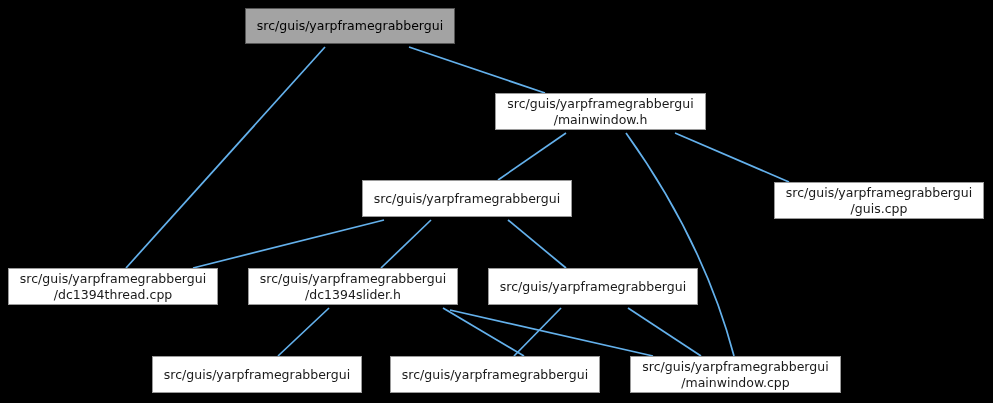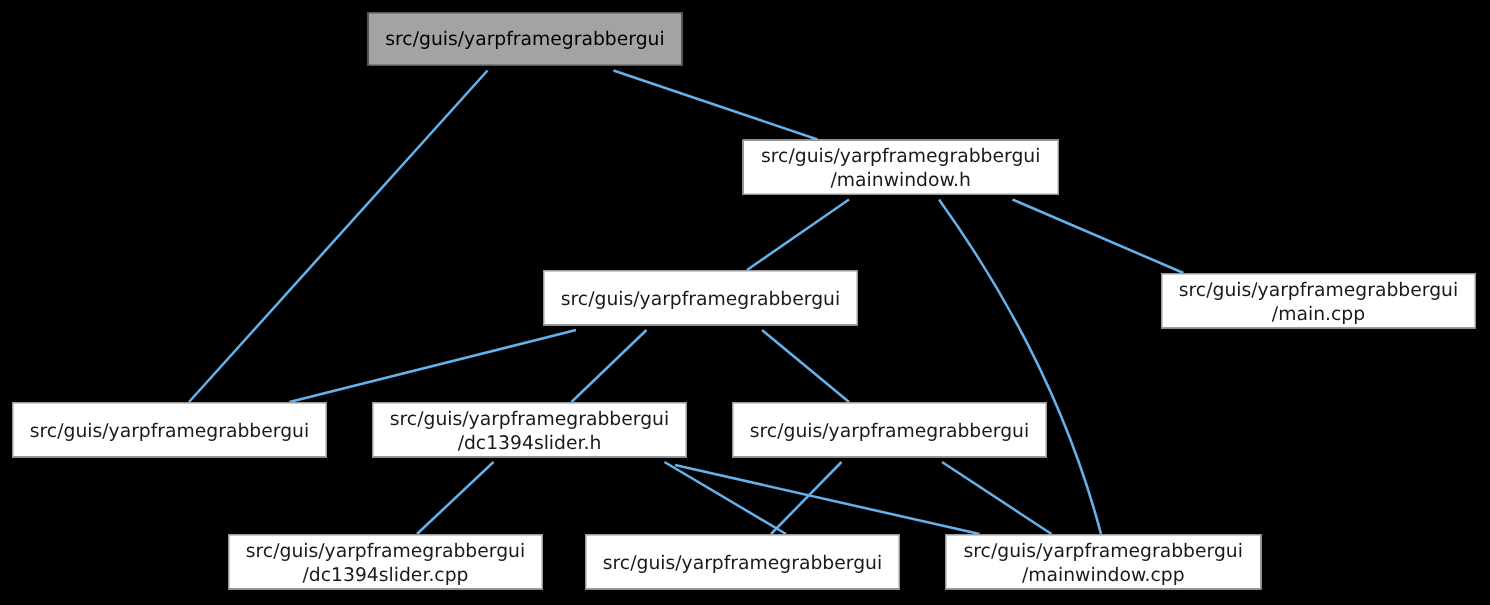--- a/index.html
+++ b/index.html
@@ -51,35 +51,35 @@
     </div>
       <div class="node" style="left: 495px; top: 93px; width: 211px; height: 37px; background: rgb(255, 255, 255); border-color: rgb(154, 154, 154); color: rgb(26, 26, 26);">
       <span>src/guis/yarpframegrabbergui</span>
       <span>/mainwindow.h</span>
     </div>
       <div class="node" style="left: 362px; top: 180px; width: 210px; height: 37px; background: rgb(255, 255, 255); border-color: rgb(154, 154, 154); color: rgb(26, 26, 26);">
       <span>src/guis/yarpframegrabbergui</span>
     </div>
       <div class="node" style="left: 774px; top: 182px; width: 210px; height: 37px; background: rgb(255, 255, 255); border-color: rgb(154, 154, 154); color: rgb(26, 26, 26);">
       <span>src/guis/yarpframegrabbergui</span>
-      <span>/main.cpp</span>
+      <span>/guis.cpp</span>
     </div>
       <div class="node" style="left: 8px; top: 268px; width: 210px; height: 37px; background: rgb(255, 255, 255); border-color: rgb(154, 154, 154); color: rgb(26, 26, 26);">
       <span>src/guis/yarpframegrabbergui</span>
+      <span>/dc1394thread.cpp</span>
     </div>
       <div class="node" style="left: 248px; top: 268px; width: 210px; height: 37px; background: rgb(255, 255, 255); border-color: rgb(154, 154, 154); color: rgb(26, 26, 26);">
       <span>src/guis/yarpframegrabbergui</span>
       <span>/dc1394slider.h</span>
     </div>
       <div class="node" style="left: 488px; top: 268px; width: 210px; height: 37px; background: rgb(255, 255, 255); border-color: rgb(154, 154, 154); color: rgb(26, 26, 26);">
       <span>src/guis/yarpframegrabbergui</span>
     </div>
       <div class="node" style="left: 152px; top: 356px; width: 210px; height: 37px; background: rgb(255, 255, 255); border-color: rgb(154, 154, 154); color: rgb(26, 26, 26);">
       <span>src/guis/yarpframegrabbergui</span>
-      <span>/dc1394slider.cpp</span>
     </div>
       <div class="node" style="left: 390px; top: 356px; width: 210px; height: 37px; background: rgb(255, 255, 255); border-color: rgb(154, 154, 154); color: rgb(26, 26, 26);">
       <span>src/guis/yarpframegrabbergui</span>
     </div>
       <div class="node" style="left: 630px; top: 356px; width: 211px; height: 37px; background: rgb(255, 255, 255); border-color: rgb(154, 154, 154); color: rgb(26, 26, 26);">
       <span>src/guis/yarpframegrabbergui</span>
       <span>/mainwindow.cpp</span>
     </div>
     </div>
 

